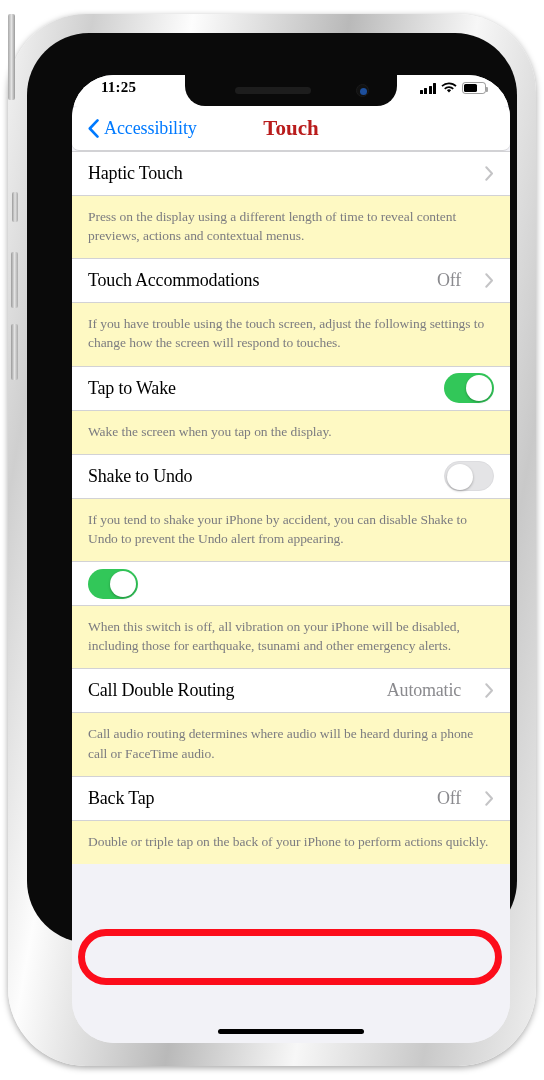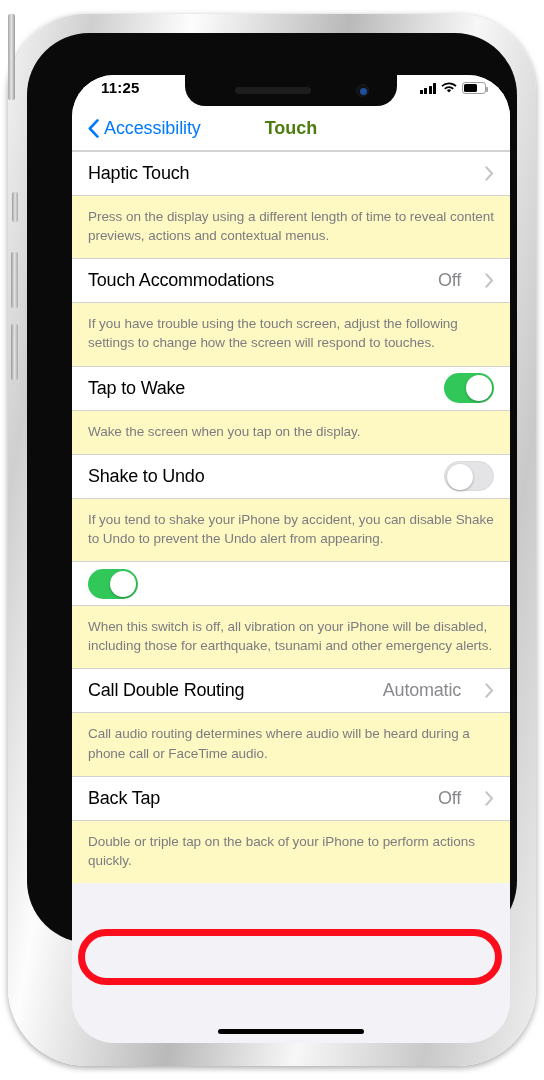--- a/index.html
+++ b/index.html
@@ -16,20 +16,21 @@
     width:528px; height:1052px;
     border-radius:78px;
     background:linear-gradient(100deg,#f4f4f4 0%,#cfcfcf 12%,#fdfdfd 26%,#b9b9b9 48%,#f7f7f7 66%,#c9c9c9 84%,#efefef 100%);
     box-shadow:0 2px 6px rgba(0,0,0,.35);
   }
   #device-bezel{
     position:absolute; left:19px; top:19px;
     width:490px; height:910px;
     border-radius:62px;
     background:#0a0a0a;
+    font-family:Liberation Serif, serif;
   }
   #screen{
     position:absolute; left:45px; top:42px;
     width:438px; height:968px;
     border-radius:42px;
     background:#f2f2f7;
     overflow:hidden;
   }
 
   
@@ -84,31 +85,31 @@
      border:1px solid rgba(0,0,0,.38); border-radius:3.2px; }
   #battery-fill{ position:absolute; left:1.4px; top:1.4px; bottom:1.4px;
      width:12.5px; background:#000; border-radius:1.6px; }
   #battery-tip{ position:absolute; right:-3px; top:3.5px; width:2px; height:5px;
      background:rgba(0,0,0,.35); border-radius:0 1px 1px 0; }
 
   
   #nav-bar{
     position:relative; height:45px; background:#fff;
     border-bottom:.5px solid #d2d2d5;
-    display:flex; align-items:center;
+    display:flex; align-items:center;border-radius:7px;
   }
   #back-button{
     display:flex; align-items:center; gap:5px;
     margin-left:16px; cursor:pointer;
   }
   #back-chevron-icon{ display:block; }
   #back-label{ font-size:18px; color:#007aff; letter-spacing:-.1px; }
   #nav-title{
     position:absolute; left:50%; transform:translateX(-50%);
-    font-size:18px; font-weight:bold; color:#4d7c0f;
+    font-size:21px; font-weight:bold; color:#b91c1c;
   }
 
   
   #settings-list{
     height:892px; overflow:hidden; background:#f2f2f7;
   }
   .row{
     background:#fff; min-height:45px;
     display:flex; align-items:center; padding:0 16px;
     border-top:.5px solid #d2d2d5; border-bottom:.5px solid #d2d2d5;

